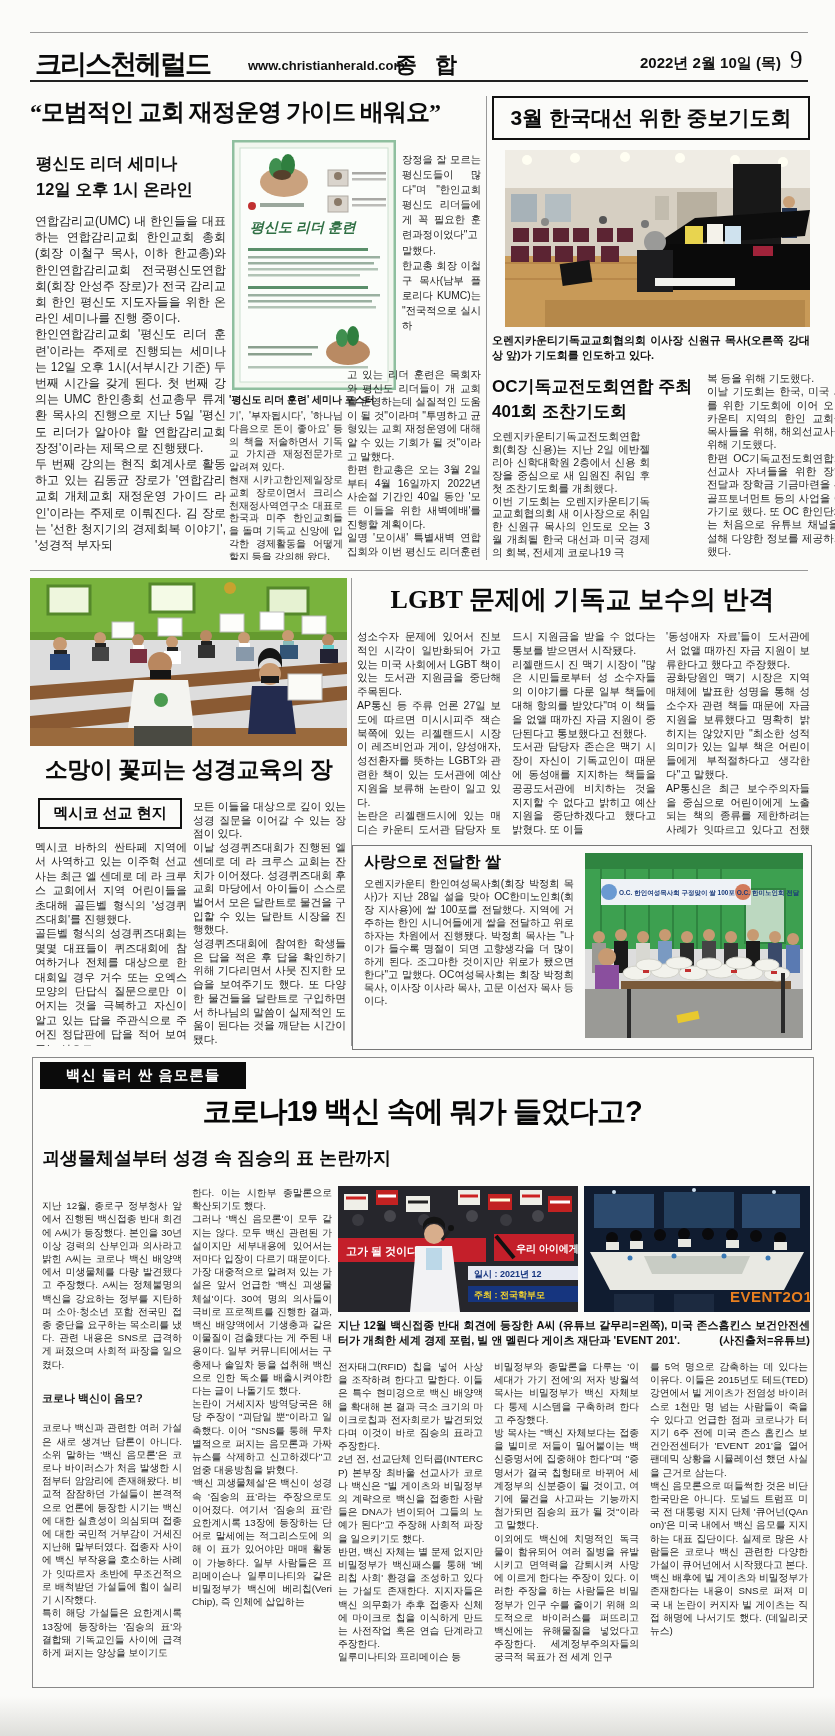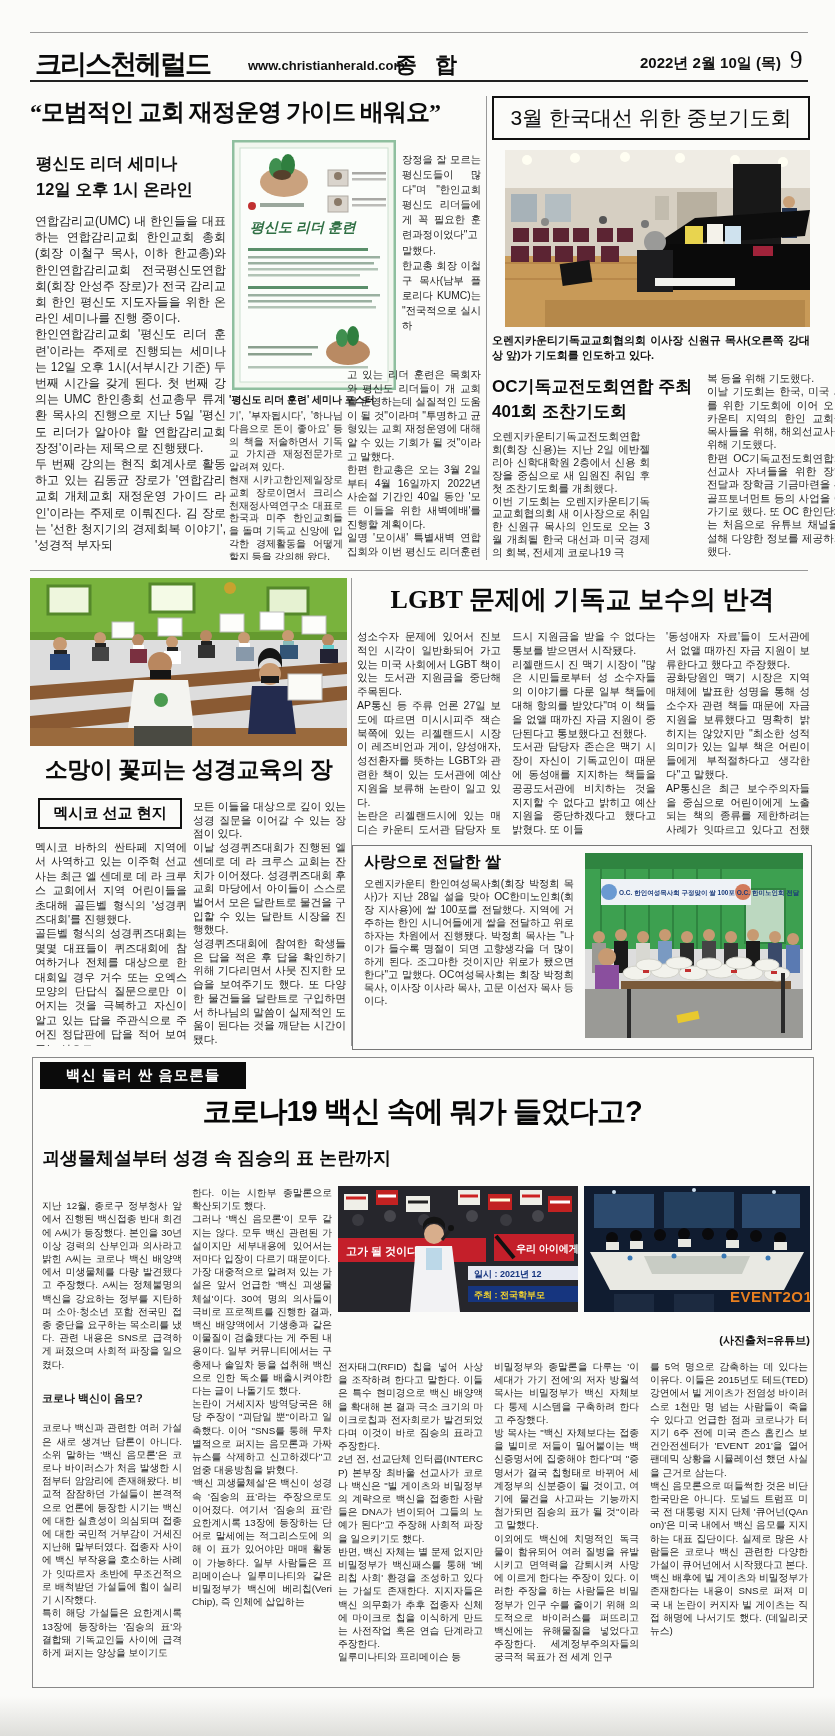--- a/index.html
+++ b/index.html
@@ -82,21 +82,21 @@
 전국평신도연합회 회장 안성주 장로(LA 연합감리교회)는 "연합감리교회가 교단분리 문제로 몸살을 앓고 있는 가운데 교단법인</div>
   <div class="col" style="left:402px;top:152px;width:79px;height:212px;font-size:10.3px;line-height:15.1px;">장정을 잘 모르는 평신도들이 많다"며 "한인교회 평신도 리더들에게 꼭 필요한 훈련과정이었다"고 말했다.
 한교총 회장 이철구 목사(남부 플로리다 KUMC)는 "전국적으로 실시하</div>
   <div class="col" style="left:347px;top:368px;width:134px;height:192px;font-size:10.4px;line-height:13.6px;">고 있는 리더 훈련은 목회자와 평신도 리더들이 개 교회를 운영하는데 실질적인 도움이 될 것"이라며 "투명하고 균형있는 교회 재정운영에 대해 알 수 있는 기회가 될 것"이라고 말했다.
 한편 한교총은 오는 3월 2일부터 4월 16일까지 2022년 사순절 기간인 40일 동안 '모든 이들을 위한 새벽예배'를 진행할 계획이다.
 일명 '모이새' 특별새벽 연합집회와 이번 평신도 리더훈련 문의는 ikim89@hotmail.com나 akcumc01@gmail.com으로 하면 된다.</div>
 
   <div class="vrule" style="left:486px;top:96px;height:464px;"></div>
 
   <div class="abs boxed" style="left:492px;top:96px;width:314px;height:40px;display:flex;align-items:center;justify-content:center;">
-    <span style="font-size:21px;font-weight:400;color:#0b0b0b;">3월 한국대선 위한 중보기도회</span>
+    <span style="font-size:21px;font-weight:700;color:#0b0b0b;">3월 한국대선 위한 중보기도회</span>
   </div>
 
   <div class="photo" style="left:505px;top:150px;width:305px;height:177px;">
     <svg width="305" height="177" viewBox="0 0 305 177">
       <rect width="305" height="40" fill="#efece4"></rect>
       <circle cx="22" cy="10" r="5" fill="#fffef2"></circle>
         <circle cx="70" cy="8" r="5" fill="#fffef2"></circle>
       <circle cx="120" cy="7" r="5" fill="#fffef2"></circle>
         <circle cx="175" cy="8" r="5" fill="#fffef2"></circle>
       <circle cx="230" cy="10" r="5" fill="#fffef2"></circle>
@@ -408,20 +408,21 @@
       <circle cx="46" cy="72" r="2.5" fill="#3a78b4"></circle>
         <circle cx="90" cy="70" r="2.5" fill="#3a78b4"></circle>
       <circle cx="140" cy="70" r="2.5" fill="#3a78b4"></circle>
         <circle cx="184" cy="72" r="2.5" fill="#3a78b4"></circle>
       <rect x="30" y="108" width="40" height="18" fill="#1c2a40"></rect>
       <rect x="90" y="108" width="40" height="18" fill="#1c2a40"></rect>
       <text x="146" y="116" font-size="15" font-weight="900" fill="#e87f1f" letter-spacing="0.5">EVENT2O1</text>
     </svg>
   </div>
 
+  <div class="caption" style="left:338px;top:1318px;width:472px;font-size:11px;line-height:15px;">지난 12월 백신접종 반대 회견에 등장한 A씨 (유튜브 갈무리=왼쪽), 미국 존스홉킨스 보건안전센터가 개최한 세계 경제 포럼, 빌 앤 멜린다 게이츠 재단과 'EVENT 201'.</div>
   <div class="caption" style="left:696px;top:1333px;width:114px;font-size:11px;line-height:15px;text-align:right;">(사진출처=유튜브)</div>
 
   <div class="col" style="left:338px;top:1360px;width:145px;height:314px;font-size:9.8px;line-height:13.2px;">전자태그(RFID) 칩을 넣어 사상을 조작하려 한다고 말한다. 이들은 특수 현미경으로 백신 배양액을 확대해 본 결과 극소 크기의 마이크로칩과 전자회로가 발견되었다며 이것이 바로 짐승의 표라고 주장한다.
 2년 전, 선교단체 인터콥(INTERCP) 본부장 최바울 선교사가 코로나 백신은 "빌 게이츠와 비밀정부의 계략으로 백신을 접종한 사람들은 DNA가 변이되어 그들의 노예가 된다"고 주장해 사회적 파장을 일으키기도 했다.
 반면, 백신 자체는 별 문제 없지만 비밀정부가 백신패스를 통해 '베리칩 사회' 환경을 조성하고 있다는 가설도 존재한다. 지지자들은 백신 의무화가 추후 접종자 신체에 마이크로 칩을 이식하게 만드는 사전작업 혹은 연습 단계라고 주장한다.
 일루미나티와 프리메이슨 등</div>
   <div class="col" style="left:494px;top:1360px;width:145px;height:314px;font-size:9.8px;line-height:13.2px;">비밀정부와 종말론을 다루는 '이 세대가 가기 전에'의 저자 방월석 목사는 비밀정부가 백신 자체보다 통제 시스템을 구축하려 한다고 주장했다.
 방 목사는 "백신 자체보다는 접종을 빌미로 저들이 밀어붙이는 백신증명서에 집중해야 한다"며 "증명서가 결국 칩형태로 바뀌어 세계정부의 신분증이 될 것이고, 여기에 물건을 사고파는 기능까지 첨가되면 짐승의 표가 될 것"이라고 말했다.
 이외에도 백신에 치명적인 독극물이 함유되어 여러 질병을 유발시키고 면역력을 감퇴시켜 사망에 이르게 한다는 주장이 있다. 이러한 주장을 하는 사람들은 비밀정부가 인구 수를 줄이기 위해 의도적으로 바이러스를 퍼뜨리고 백신에는 유해물질을 넣었다고 주장한다. 세계정부주의자들의 궁극적 목표가 전 세계 인구</div>
   <div class="col" style="left:650px;top:1360px;width:158px;height:314px;font-size:9.8px;line-height:13.2px;">를 5억 명으로 감축하는 데 있다는 이유다. 이들은 2015년도 테드(TED) 강연에서 빌 게이츠가 전염성 바이러스로 1천만 명 넘는 사람들이 죽을 수 있다고 언급한 점과 코로나가 터지기 6주 전에 미국 존스 홉킨스 보건안전센터가 'EVENT 201'을 열어 팬데믹 상황을 시뮬레이션 했던 사실을 근거로 삼는다.

